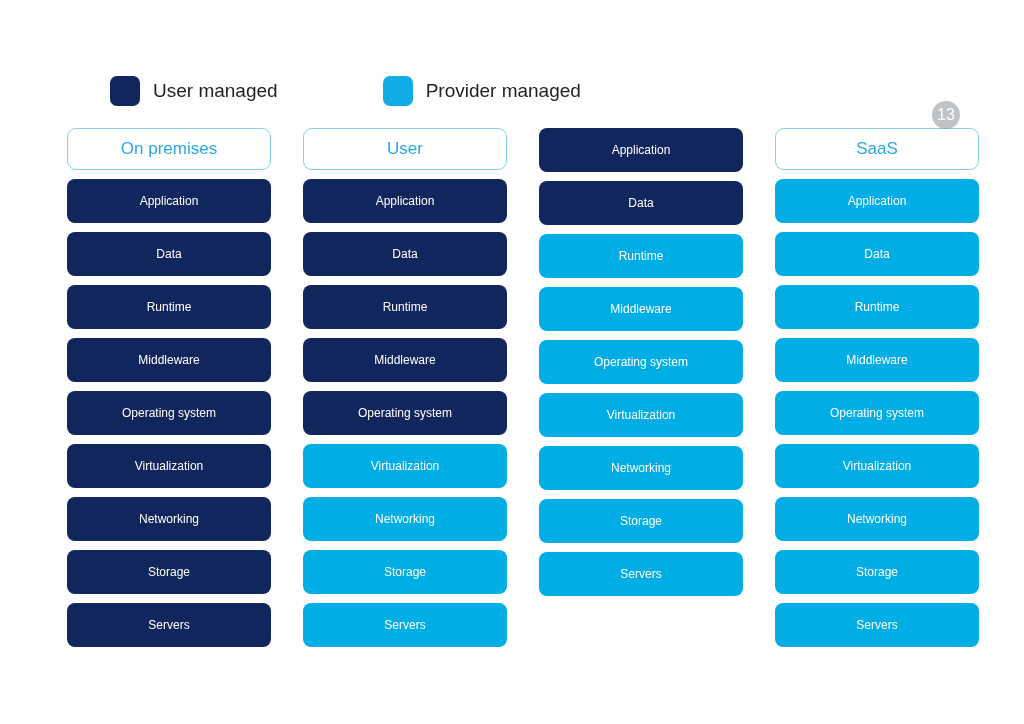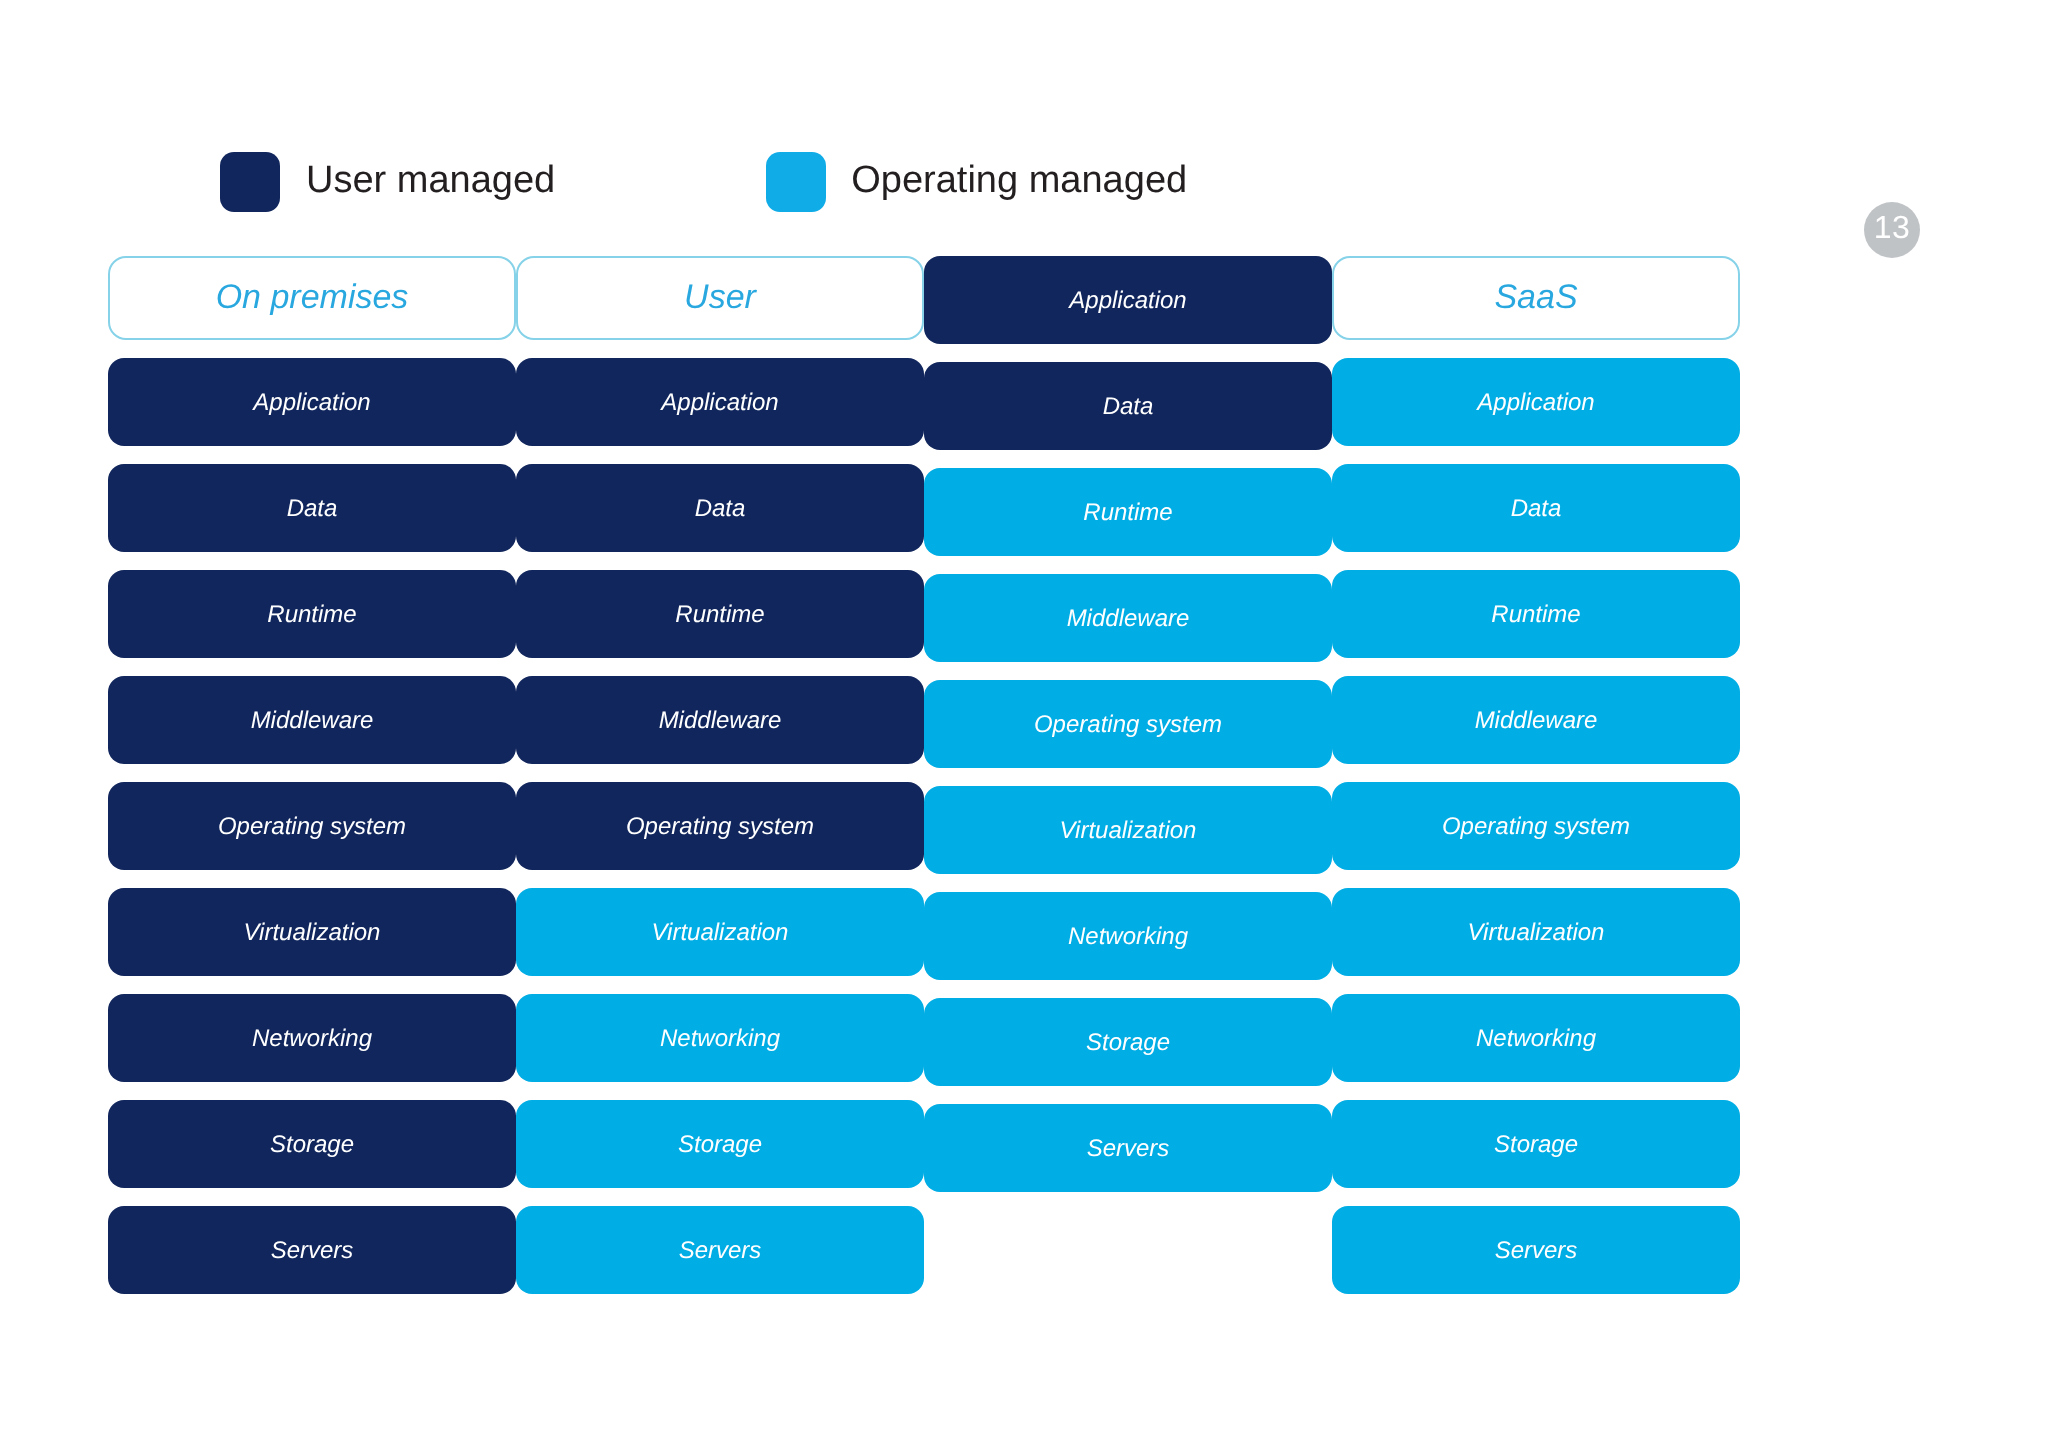--- a/index.html
+++ b/index.html
@@ -62,24 +62,24 @@
     margin-left: 13px;
     font-size: 19px;
     color: #231f20;
     white-space: nowrap;
   }
 
   
   #matrix {
     position: absolute;
     top: 128px;
-    left: 54px;
+    left: 67px;
     width: 916px;
     display: flex;
-    font-style: italic;
+    gap: 32px;
   }
   .column {
     width: 204px;
     display: flex;
     flex-direction: column;
     gap: 9px;
   }
   .col-header {
     height: 42px;
     border: 1px solid #86d2e8;
@@ -112,21 +112,21 @@
 
 <div id="slide-badge">13</div>
 
 <div id="legend">
   <div class="legend-item first">
     <span class="legend-swatch user"></span>
     <span class="legend-label">User managed</span>
   </div>
   <div class="legend-item">
     <span class="legend-swatch provider"></span>
-    <span class="legend-label">Operating managed</span>
+    <span class="legend-label">Provider managed</span>
   </div>
 </div>
 
 <div id="matrix">
 
   <div class="column">
     <div class="col-header">On premises</div>
     <div class="layer user">Application</div>
     <div class="layer user">Data</div>
     <div class="layer user">Runtime</div>

